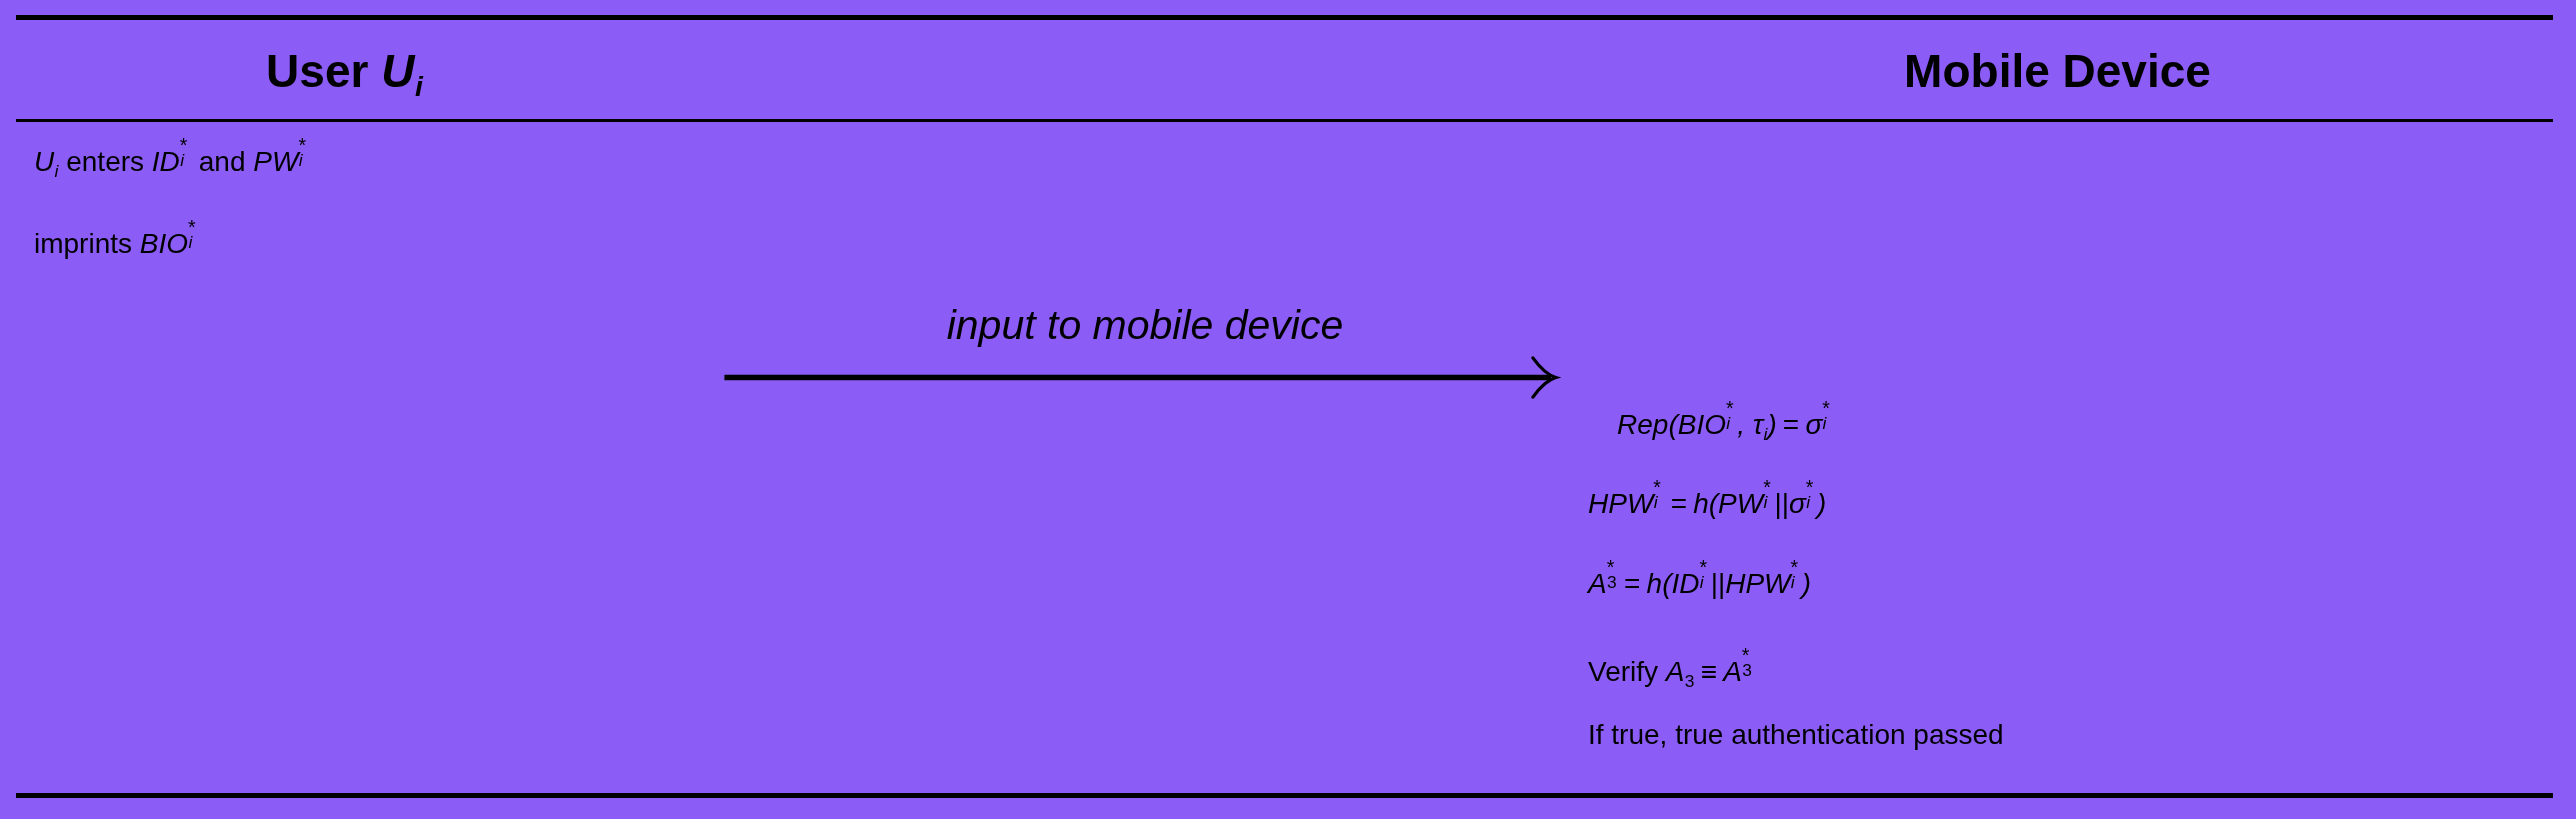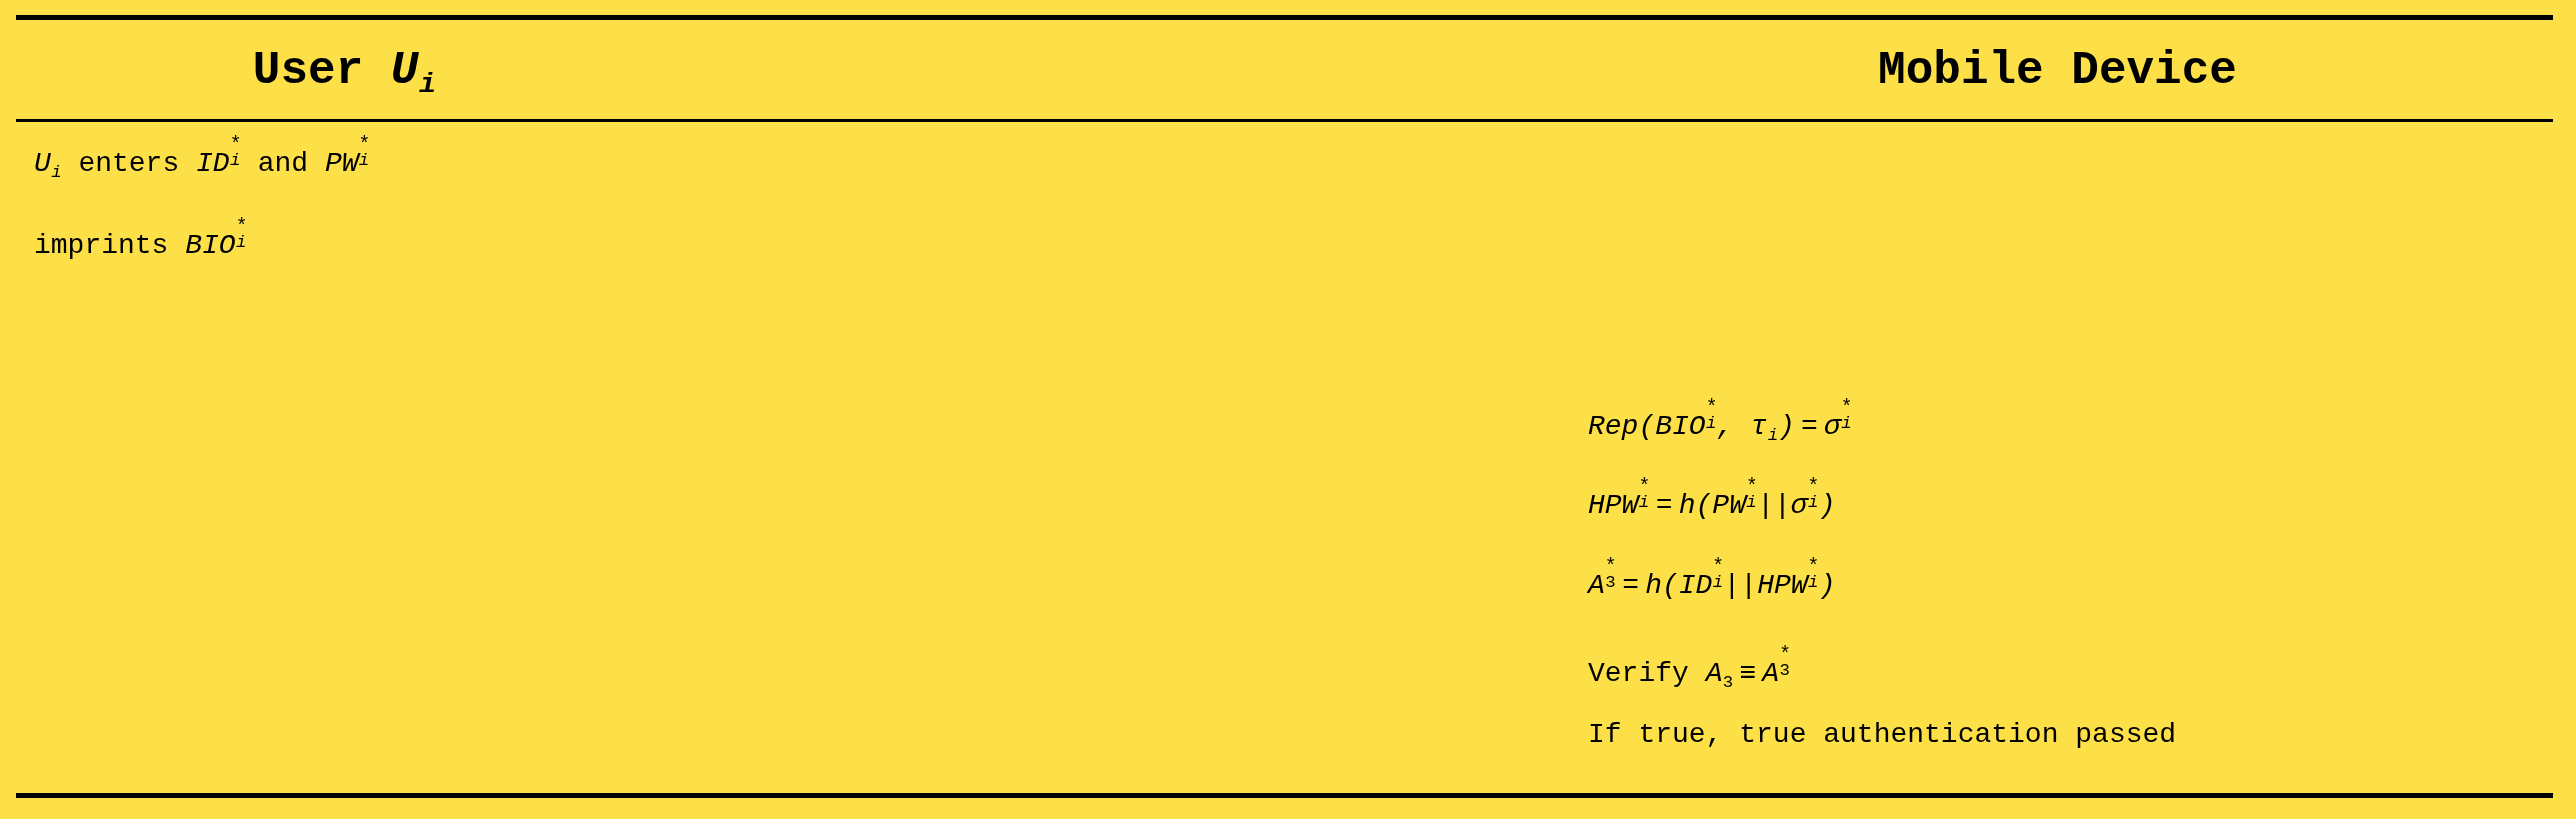--- a/index.html
+++ b/index.html
@@ -4,23 +4,23 @@
 <style>
   html, body {
     margin: 0;
     padding: 0;
     background: #ffffff;
   }
   #page {
     position: relative;
     width: 2576px;
     height: 819px;
-    background: #fde047;
+    background: #8b5cf6;
     overflow: hidden;
-    font-family: Liberation Mono, monospace;
+    font-family: Liberation Sans, sans-serif;
     color: #000000;
   }
 
   
   .rule {
     position: absolute;
     left: 16.4px;
     width: 2537px;
     background: #000000;
   }
@@ -45,21 +45,21 @@
     font-size: 28px;
     line-height: 1;
     white-space: nowrap;
   }
   .left-col  { left: 34px; }
   .right-col { left: 1588px; }
 
   .l1 { top: 143px; }
   .l2 { top: 225px; }
 
-  .r1 { top: 406px; }
+  .r1 { top: 406px; margin-left: 29px; }
   .r2 { top: 485px; }
   .r3 { top: 565px; }
   .r4 { top: 653px; }
   .r5 { top: 721px; }
 
   
   .mi  { font-style: italic; }
   .sub {
     font-size: 0.62em;
     font-style: italic;
@@ -128,20 +128,27 @@
   <div class="rule rule-bottom"></div>
 
   <div class="col-header hdr-user"><span>User</span><span class="opnb">&nbsp;</span><span class="mi">U</span><span class="sub">i</span></div>
 
   <div class="col-header hdr-device">Mobile Device</div>
 
   <div class="body-line left-col l1"><span class="mi">U</span><span class="sub">i</span><span class="opnb">&nbsp;</span><span>enters</span><span class="opnb">&nbsp;</span><span class="mi">ID</span><span class="ss"><span class="s-star">*</span><span class="s-sub">i</span></span><span class="opnb">&nbsp;</span><span>and</span><span class="opnb">&nbsp;</span><span class="mi">PW</span><span class="ss"><span class="s-star">*</span><span class="s-sub">i</span></span></div>
 
   <div class="body-line left-col l2"><span>imprints</span><span class="opnb">&nbsp;</span><span class="mi">BIO</span><span class="ss"><span class="s-star">*</span><span class="s-sub">i</span></span></div>
 
+  <div class="arrow-wrap">
+    <div class="arrow-label">input to mobile device</div>
+    <svg class="arrow-svg" width="844" height="49" viewBox="0 0 1030 60">
+      <line x1="0" y1="30" x2="1012" y2="30" stroke="#000000" stroke-width="7"></line>
+      <path d="M 990 6 C 1000 20, 1008 27, 1018 30 C 1008 33, 1000 40, 990 54" fill="none" stroke="#000000" stroke-width="4" stroke-linecap="round"></path>
+    </svg>
+  </div>
 
   <div class="body-line right-col r1"><span class="mi">Rep</span><span class="mi">(</span><span class="mi">BIO</span><span class="ss"><span class="s-star">*</span><span class="s-sub">i</span></span><span class="mi">,</span><span class="opnb">&nbsp;</span><span class="mi">τ</span><span class="sub">i</span><span class="mi">)</span><span class="op">=</span><span class="mi">σ</span><span class="ss"><span class="s-star">*</span><span class="s-sub">i</span></span></div>
 
   <div class="body-line right-col r2"><span class="mi">HPW</span><span class="ss"><span class="s-star">*</span><span class="s-sub">i</span></span><span class="op">=</span><span class="mi">h</span><span class="mi">(</span><span class="mi">PW</span><span class="ss"><span class="s-star">*</span><span class="s-sub">i</span></span><span class="opnb">||</span><span class="mi">σ</span><span class="ss"><span class="s-star">*</span><span class="s-sub">i</span></span><span class="mi">)</span></div>
 
   <div class="body-line right-col r3"><span class="mi">A</span><span class="ss ss-3"><span class="s-star">*</span><span class="s-sub">3</span></span><span class="op">=</span><span class="mi">h</span><span class="mi">(</span><span class="mi">ID</span><span class="ss"><span class="s-star">*</span><span class="s-sub">i</span></span><span class="opnb">||</span><span class="mi">HPW</span><span class="ss"><span class="s-star">*</span><span class="s-sub">i</span></span><span class="mi">)</span></div>
 
   <div class="body-line right-col r4"><span>Verify</span><span class="opnb">&nbsp;</span><span class="mi">A</span><span class="sub" style="font-style:normal">3</span><span class="op">≡</span><span class="mi">A</span><span class="ss ss-3"><span class="s-star">*</span><span class="s-sub">3</span></span></div>
 
   <div class="body-line right-col r5">If true, true authentication passed</div>

